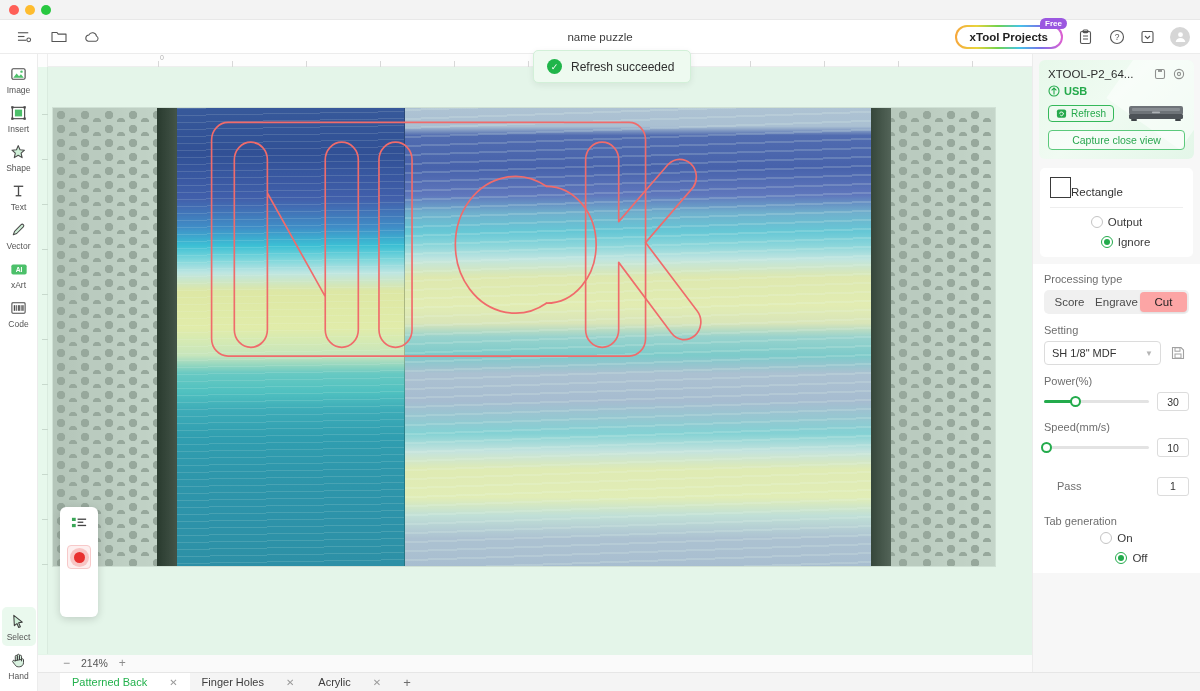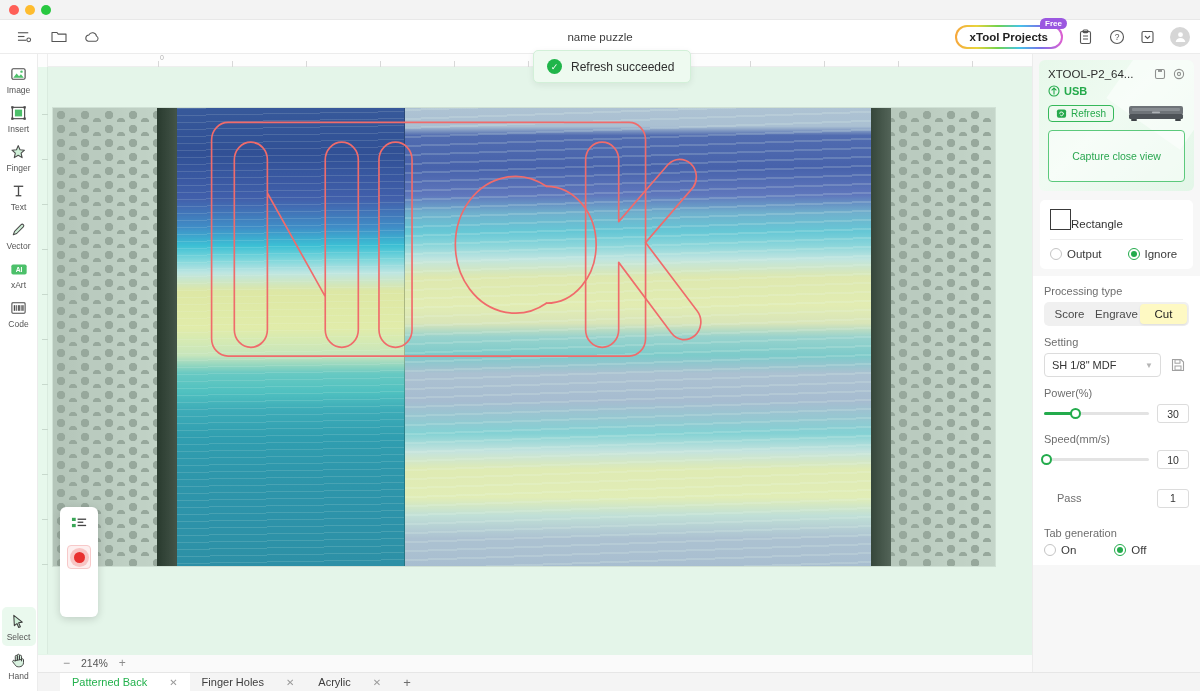--- a/index.html
+++ b/index.html
@@ -196,39 +196,39 @@
   .dev-usb-txt { font-size: 11px; color: #24a94b; font-weight: bold; }
   .dev-row { display: flex; align-items: center; gap: 6px; margin-top: 6px; position: relative; z-index: 2; }
   .refresh-btn {
     border: 1px solid #35b85a; border-radius: 4px; background: #eefaf0; color: #26a94c;
     font-size: 10px; padding: 2px 7px; display: flex; align-items: center; gap: 4px; cursor: pointer; font-weight: 500;
   }
   .machine-img { margin-left: auto; width: 58px; height: 20px; position: relative; }
   .capture-btn {
     margin-top: 7px; width: 100%; border: 1px solid #5cc97c; border-radius: 4px;
     background: rgba(255,255,255,.45); color: #2ba751; font-size: 10.5px;
-    padding: 19px 0; text-align: center; cursor: pointer; position: relative; z-index: 2;
+    padding: 3px 0; text-align: center; cursor: pointer; position: relative; z-index: 2;
   }
   .panel-sec { background: #fff; margin: 0 0 7px; padding: 9px 11px; }
   .panel-h { font-size: 13.5px; color: #222; padding: 9px 11px 2px; }
   .obj-card { background:#fff; margin: 3px 7px 0; border-radius: 5px; padding: 9px 10px; }
   .obj-row { display: flex; align-items: flex-end; gap: 0; }
   .obj-thumb { width: 21px; height: 21px; border: 1.5px solid #3a3a3a; }
   .obj-name { font-size: 11.5px; color: #333; }
   .obj-div { height: 1px; background: #eee; margin: 9px 0 8px; }
-  .radio-row { display: flex; align-items: center; gap: 8px; }
+  .radio-row { display: flex; align-items: center; gap: 8px; flex-direction: column; }
   .radio { display: flex; align-items: center; gap: 5px; cursor: pointer; }
   .rb { width: 12px; height: 12px; border-radius: 50%; border: 1px solid #c4c4c4; background: #fff; display:flex; align-items:center; justify-content:center; }
   .rb.on { border-color: #23ab4c; }
   .rb.on::after { content:''; width: 6px; height: 6px; border-radius: 50%; background: #23ab4c; }
   .radio span { font-size: 11.5px; color: #3a3a3a; }
   .field-lbl { font-size: 11px; color: #6e6e6e; margin: 10px 0 5px; }
   .seg { display: flex; background: #f0f0f0; border-radius: 5px; padding: 2px; }
   .seg-item { flex: 1; text-align: center; font-size: 11.5px; color: #4a4a4a; padding: 4px 0; border-radius: 4px; cursor: pointer; }
-  .seg-item.active { background: #fef9c3; color: #222; box-shadow: 0 1px 2px rgba(0,0,0,.08); }
+  .seg-item.active { background: #fca5a5; color: #222; box-shadow: 0 1px 2px rgba(0,0,0,.08); }
   .select-row { display: flex; gap: 6px; align-items: center; }
   .select {
     flex: 1; height: 24px; border: 1px solid #dcdcdc; border-radius: 4px; background: #fff;
     display: flex; align-items: center; padding: 0 7px; font-size: 11px; color: #333; cursor: pointer;
   }
   .select .chev { margin-left: auto; color: #b5b5b5; font-size: 8px; }
   .save-ico { width: 22px; height: 22px; display:flex; align-items:center; justify-content:center; cursor:pointer; opacity:.55; }
   .slider-row { display: flex; align-items: center; gap: 8px; margin-top: 4px; }
   .track { flex: 1; height: 3px; background: #e3e3e3; border-radius: 2px; position: relative; }
   .fill { position: absolute; left: 0; top: 0; bottom: 0; background: #23ab4c; border-radius: 2px; }
@@ -511,21 +511,21 @@
         </svg>
       </div>
     <div class="rail-lbl">Insert</div>
   </div>
   <div class="rail-item">
     <div class="rail-ico">
         <svg width="18" height="16" viewBox="0 0 18 16">
           <path d="M8.2 1.6 10 5.8l4.5.4-3.4 3 1 4.4-3.9-2.4L4.3 13.6l1-4.4L2 6.2l4.5-.4z" fill="#cff0d8" stroke="#4a4a4a" stroke-width="1.1" stroke-linejoin="round"></path>
         </svg>
       </div>
-    <div class="rail-lbl">Finger</div>
+    <div class="rail-lbl">Shape</div>
   </div>
   <div class="rail-item">
     <div class="rail-ico">
         <svg width="17" height="16" viewBox="0 0 18 16">
           <line x1="4" y1="3" x2="14" y2="3" stroke="#4a4a4a" stroke-width="1.4"></line>
           <line x1="9" y1="3" x2="9" y2="13" stroke="#4a4a4a" stroke-width="1.4"></line>
           <line x1="6" y1="13" x2="12" y2="13" stroke="#4a4a4a" stroke-width="1.4"></line>
         </svg>
       </div>
     <div class="rail-lbl">Text</div>

